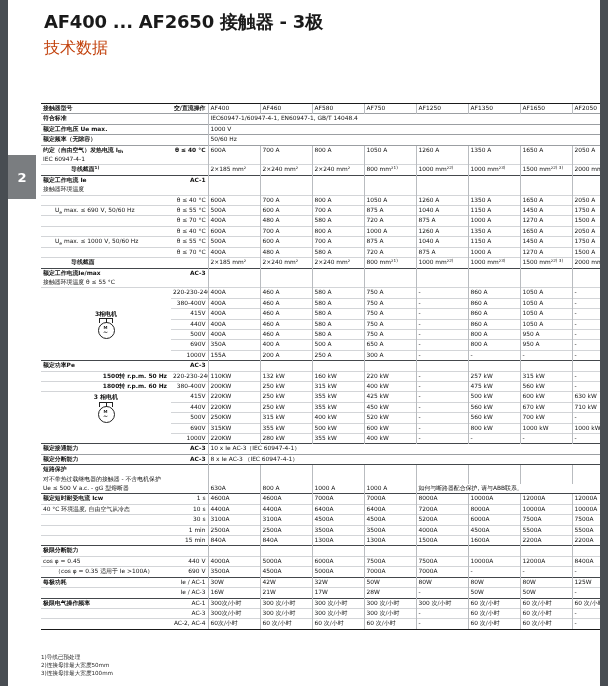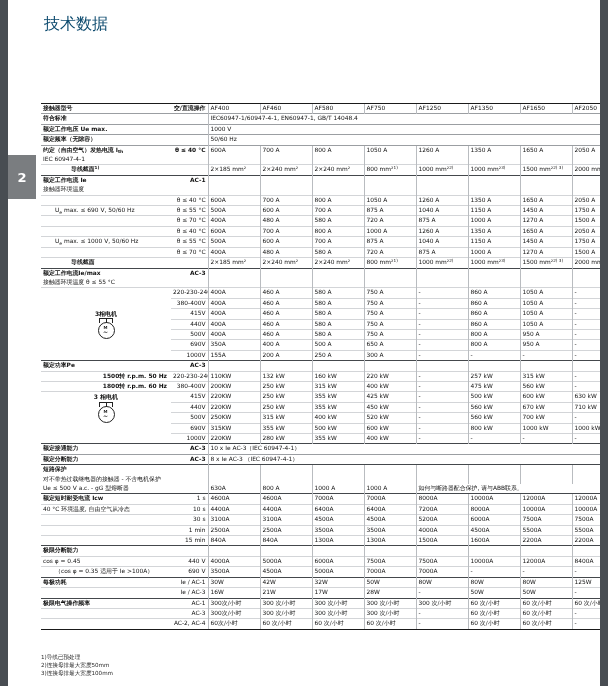--- a/index.html
+++ b/index.html
@@ -27,21 +27,21 @@
     font-family:"DejaVu Sans","Liberation Sans",sans-serif;
   }
 
   
   #hdr{position:absolute;left:36px;top:10px;width:540px;}
   #hdr h1{
     margin:0;font-size:18px;font-weight:bold;color:#1a1a1a;
     letter-spacing:-0.2px;line-height:24px;
   }
   #hdr h2{
-    margin:3px 0 12px 0;font-size:16px;font-weight:normal;color:#0c4a6e;
+    margin:3px 0 12px 0;font-size:16px;font-weight:normal;color:#c2410c;
     line-height:22px;
   }
 
   
   #tblwrap{position:absolute;left:33px;top:103px;width:540px;}
   .sec-title{
     font-size:6.8px;font-weight:bold;color:#111;
     padding:0 0 2px 1px;letter-spacing:0.1px;
   }
   table.dt{
@@ -106,20 +106,21 @@
 
 <div id="topstrip"></div>
 <div id="gutter"></div>
 <div id="gutter-right"></div>
 
 <div id="page">
 
   <div id="page-tab">2</div>
 
   <div id="hdr">
+    <h1>AF400 ... AF2650 接触器 - 3极</h1>
     <h2>技术数据</h2>
   </div>
 
   <div id="tblwrap">
     <table class="dt">
       <colgroup>
         <col class="c-lab">
           <col class="c-cond">
         <col class="c-v">
           <col class="c-v">

